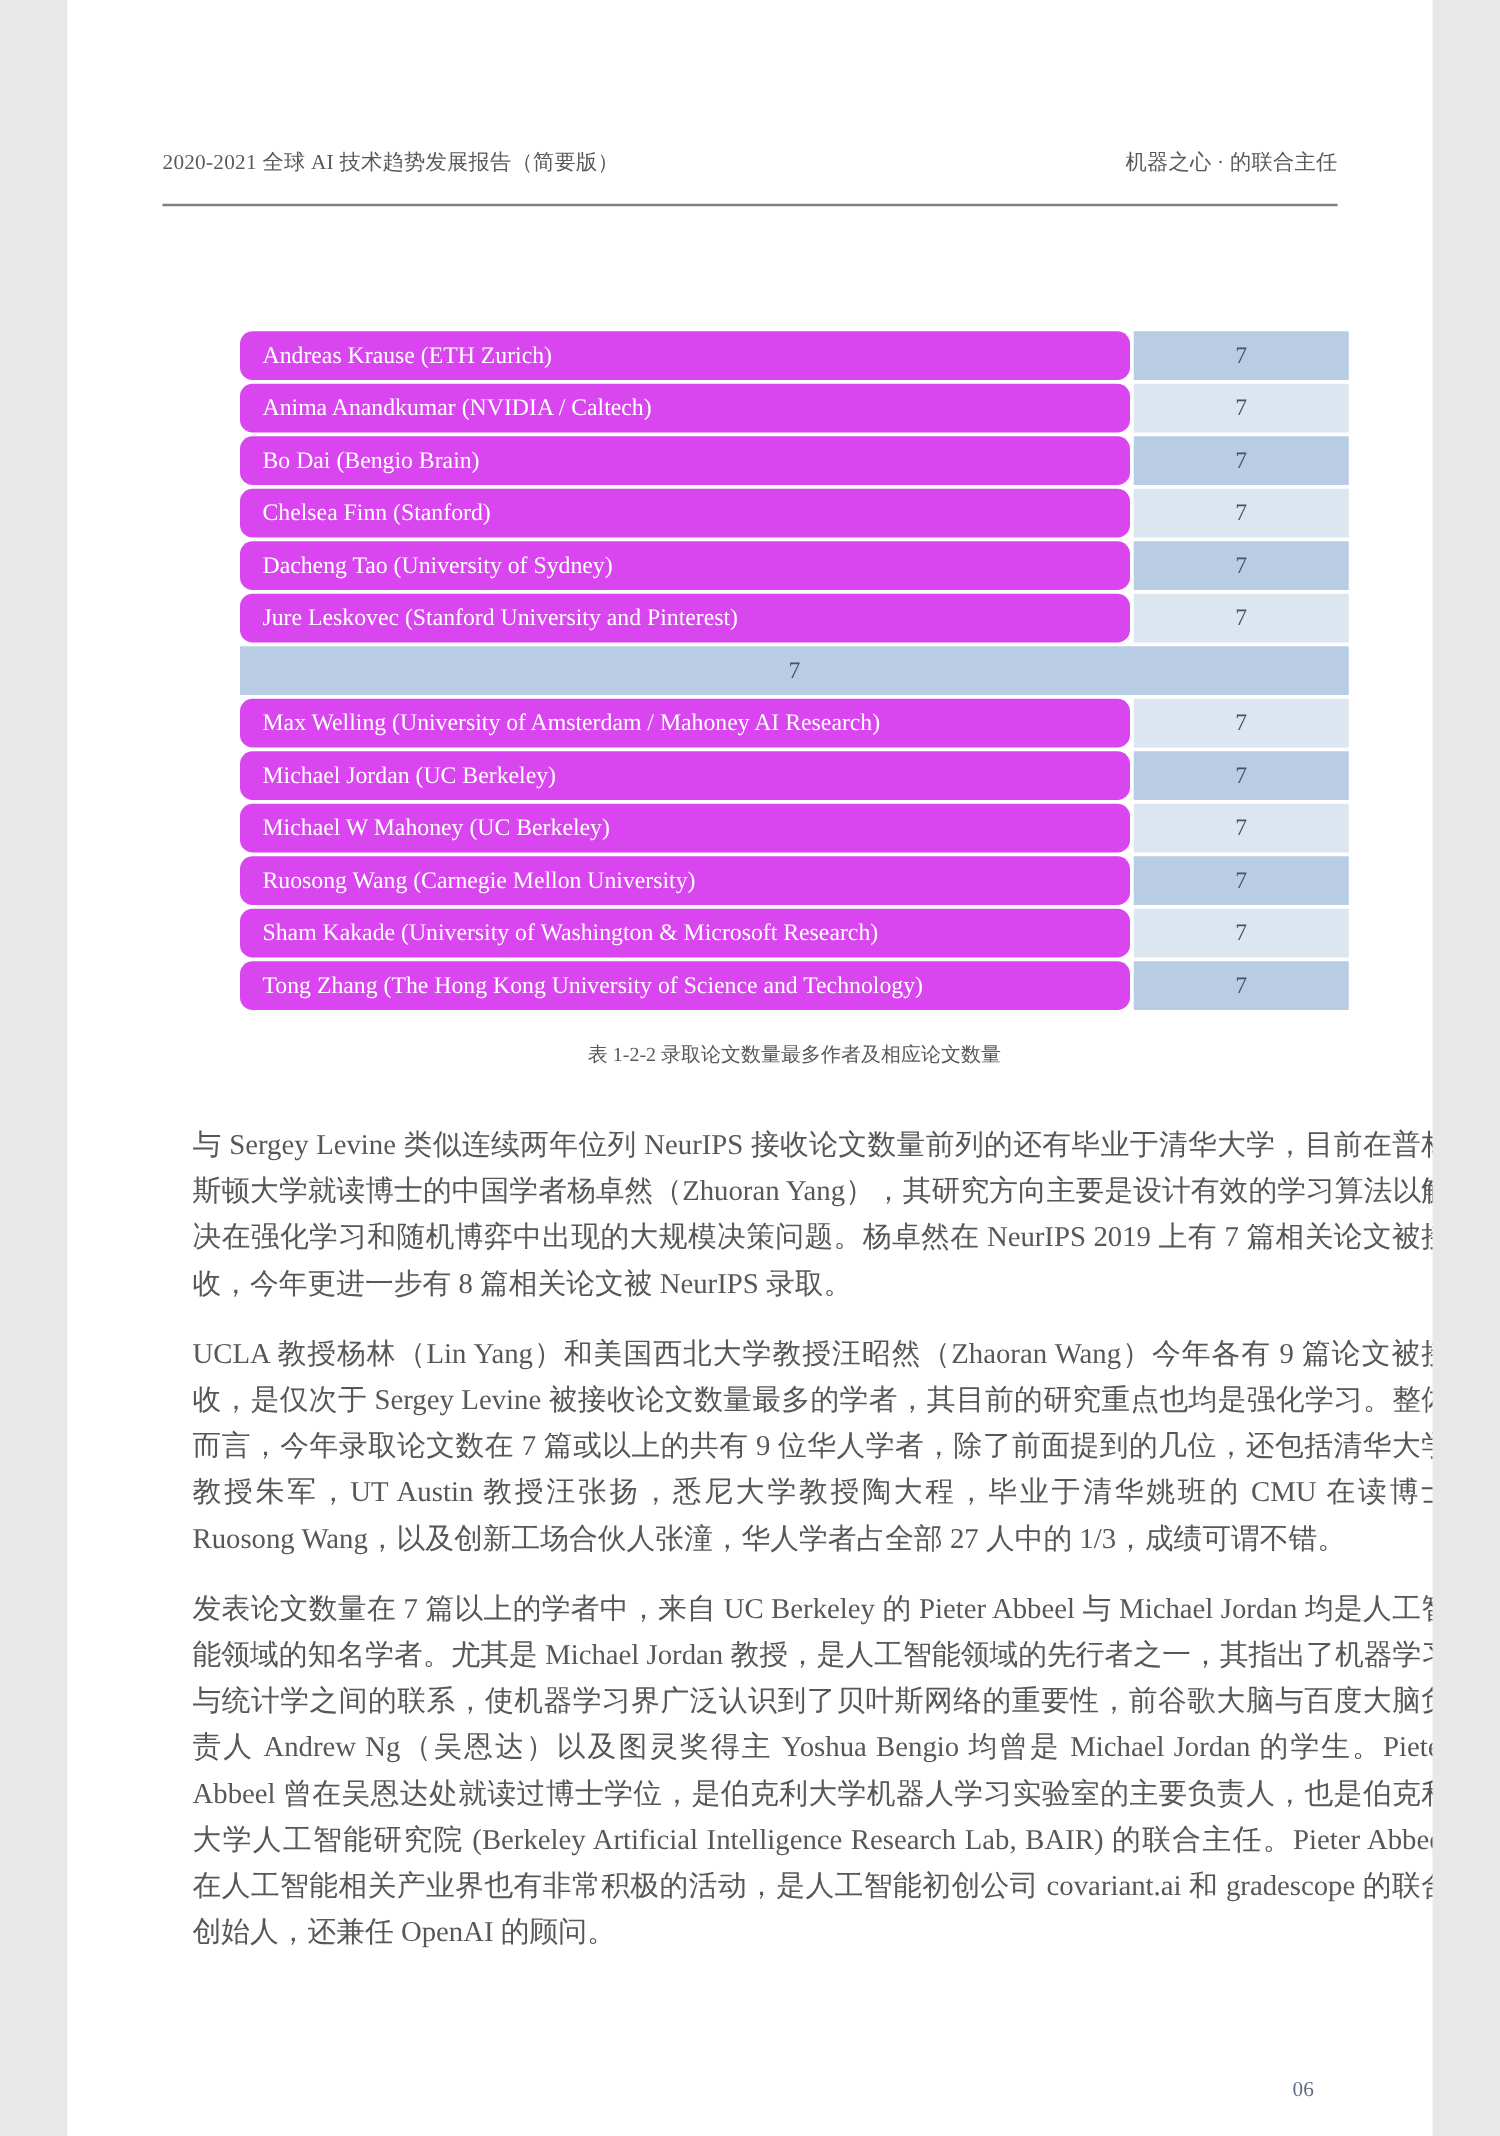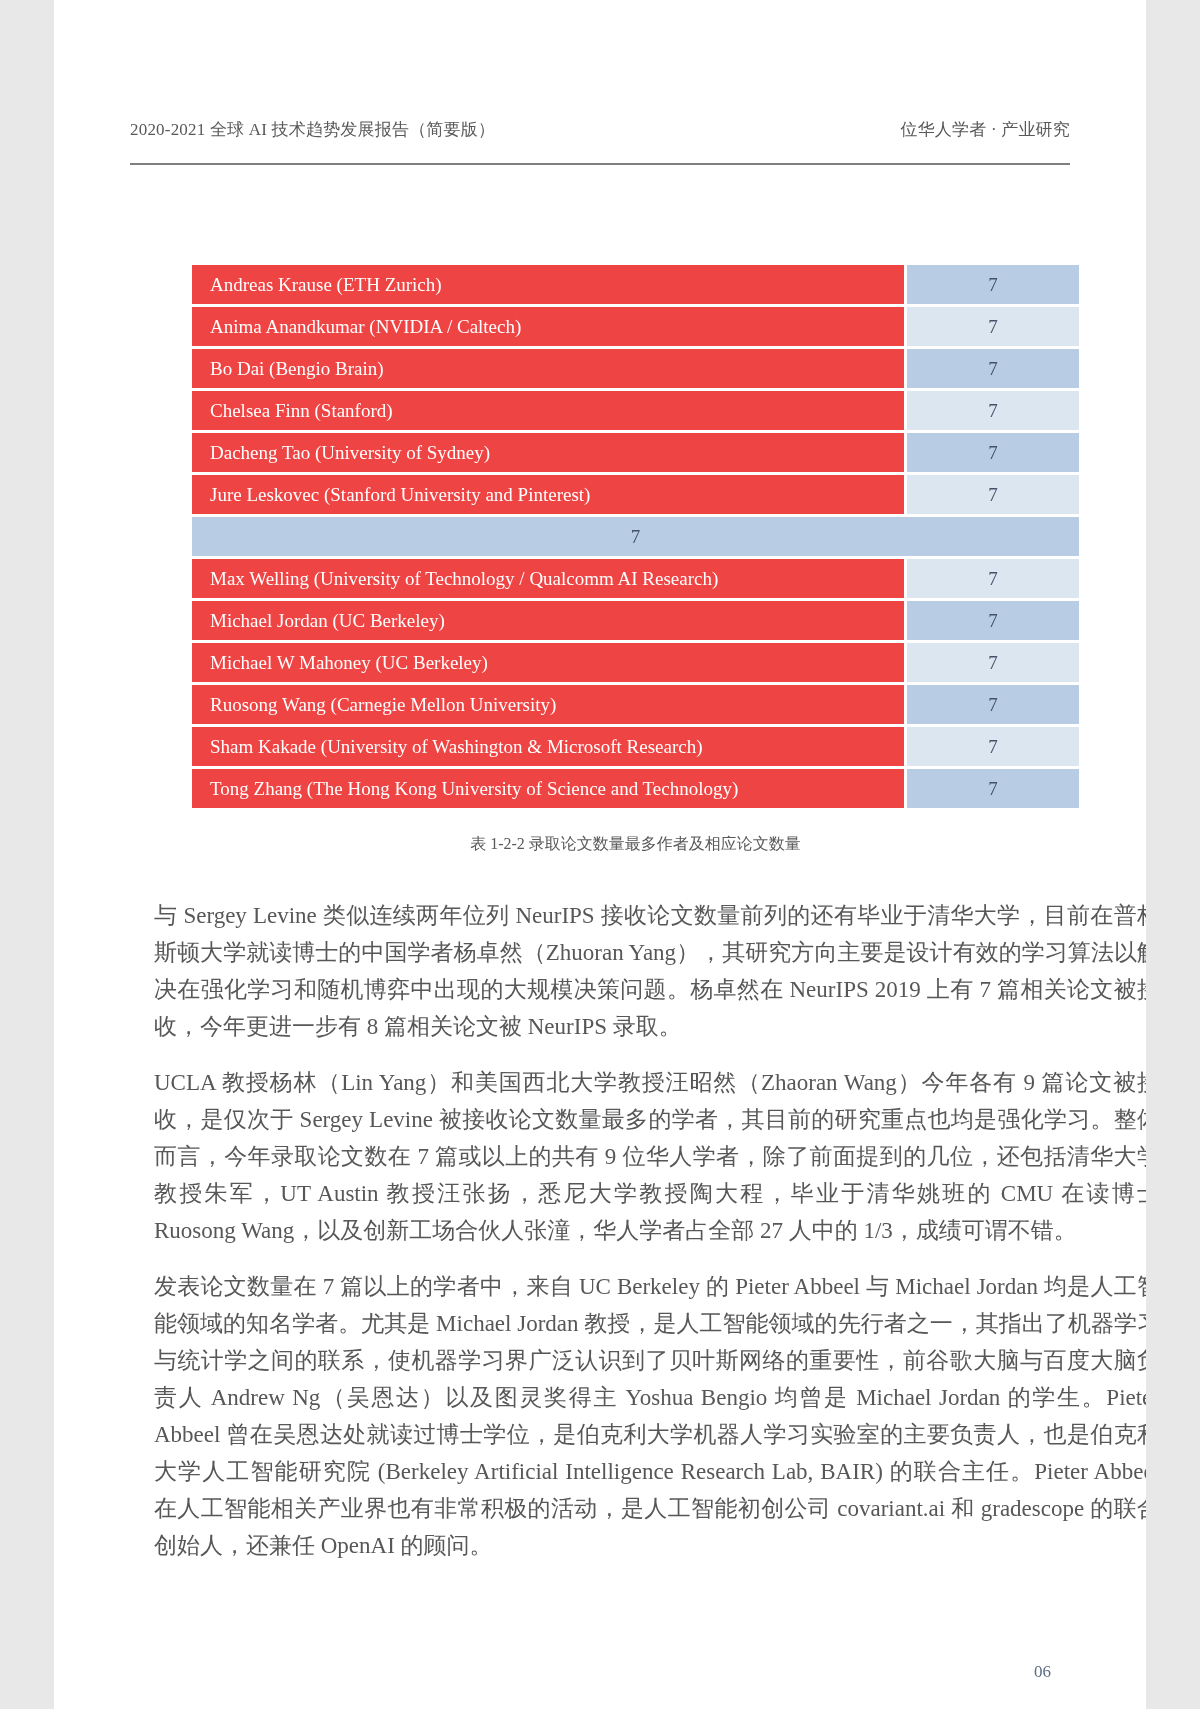--- a/index.html
+++ b/index.html
@@ -44,28 +44,29 @@
     width: 887px;
   }
   .t-row {
     display: flex;
     height: 39px;
     margin-bottom: 3px;
   }
   .t-name {
     width: 712px;
     margin-right: 3px;
-    background: #ef4444;
+    background: #d946ef;
     color: #ffffff;
     display: flex;
     align-items: center;
     padding-left: 18px;
     font-size: 19px;
     white-space: nowrap;
     overflow: hidden;
+    border-radius: 10px;
   }
   .t-count {
     flex: 1;
     background: #b8cce4;
     color: #44536a;
     display: flex;
     align-items: center;
     justify-content: center;
     font-size: 19px;
   }
@@ -103,21 +104,21 @@
     font-size: 17px;
   }
 </style>
 </head>
 <body>
 
 <div class="page">
 
   <div class="page-header">
     <span>2020-2021 全球 AI 技术趋势发展报告（简要版）</span>
-    <span>位华人学者 · 产业研究</span>
+    <span>机器之心 · 的联合主任</span>
   </div>
   <div class="header-rule"></div>
 
   <div class="authors-table">
     <div class="t-row">
       <div class="t-name">Andreas Krause (ETH Zurich)</div>
       <div class="t-count">7</div>
     </div>
 
     <div class="t-row">
@@ -143,21 +144,21 @@
     <div class="t-row">
       <div class="t-name">Jure Leskovec (Stanford University and Pinterest)</div>
       <div class="t-count">7</div>
     </div>
 
     <div class="t-row">
       <div class="t-count">7</div>
     </div>
 
     <div class="t-row">
-      <div class="t-name">Max Welling (University of Technology / Qualcomm AI Research)</div>
+      <div class="t-name">Max Welling (University of Amsterdam / Mahoney AI Research)</div>
       <div class="t-count">7</div>
     </div>
 
     <div class="t-row">
       <div class="t-name">Michael Jordan (UC Berkeley)</div>
       <div class="t-count">7</div>
     </div>
 
     <div class="t-row">
       <div class="t-name">Michael W Mahoney (UC Berkeley)</div>

